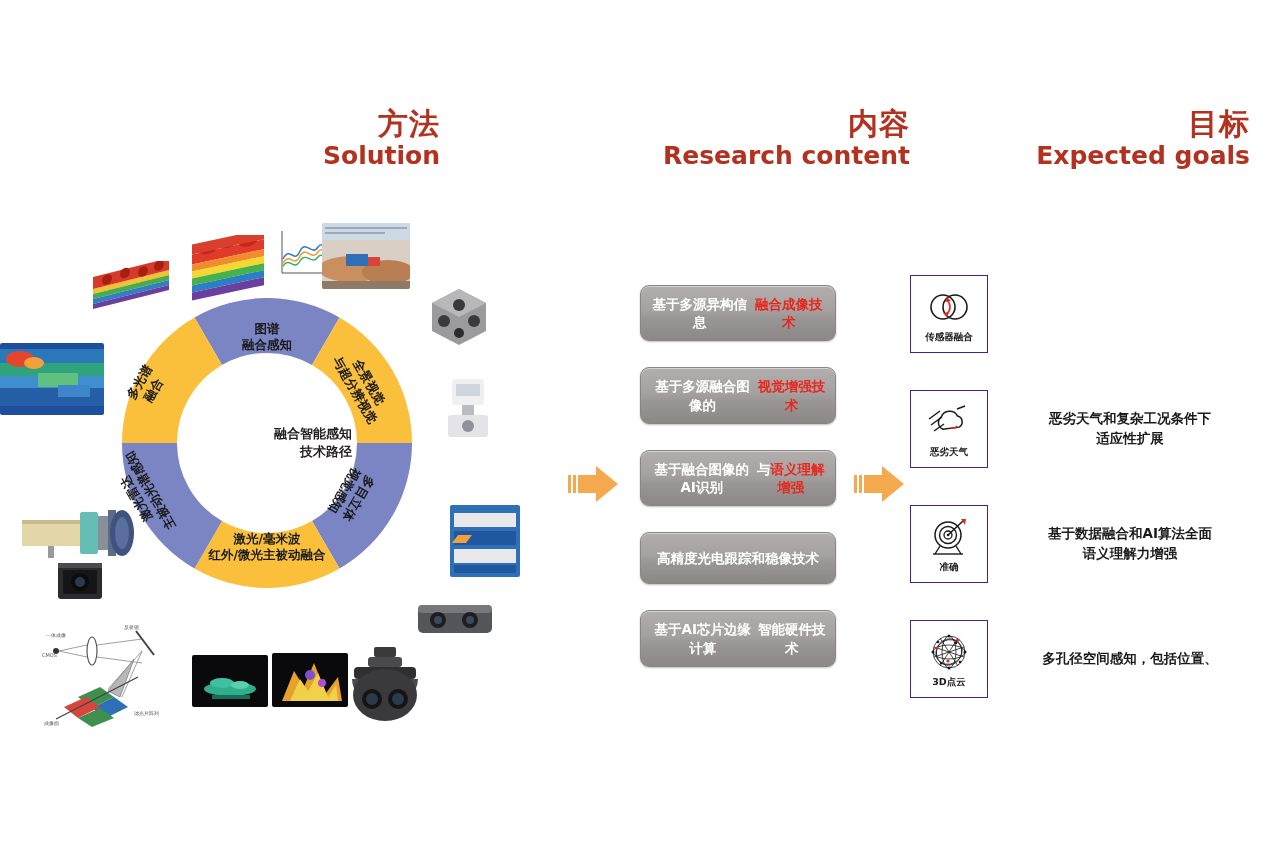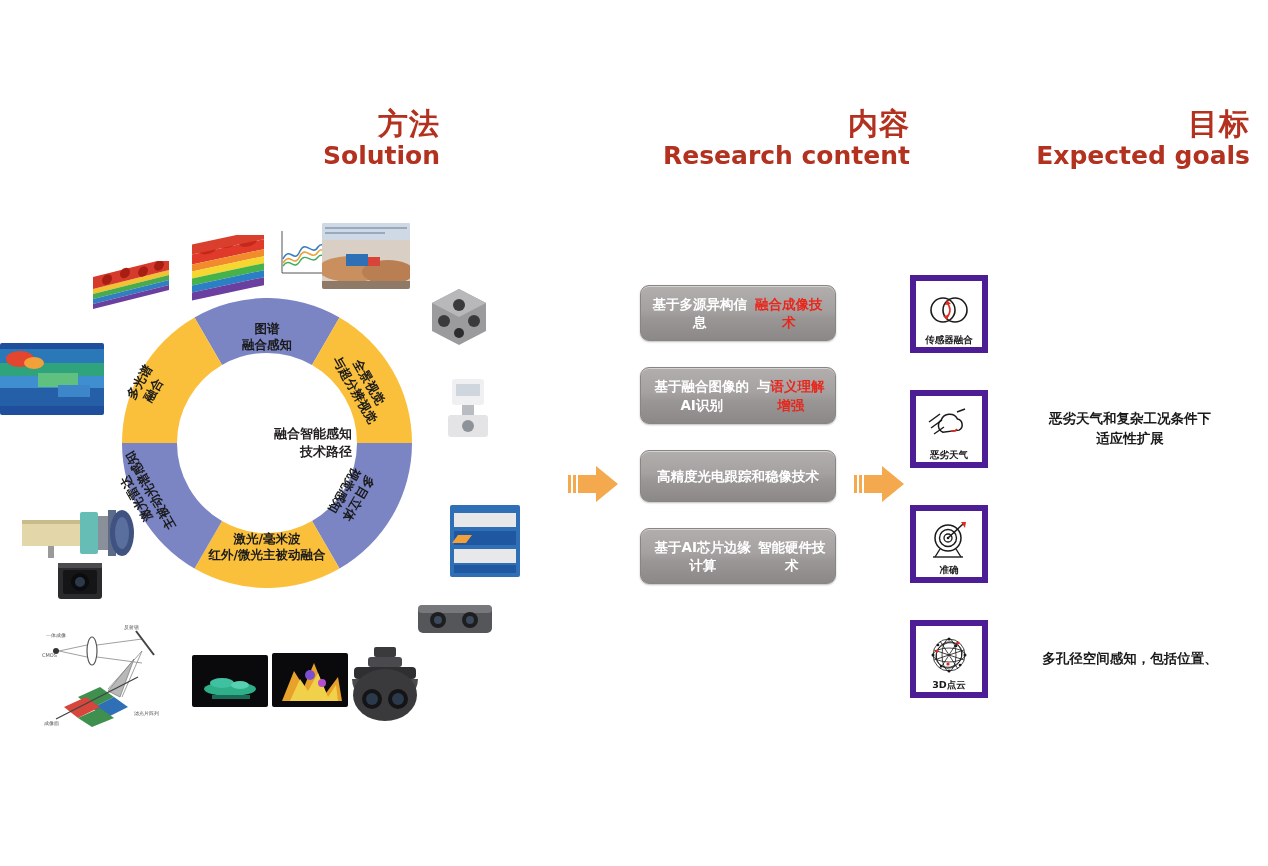--- a/index.html
+++ b/index.html
@@ -137,26 +137,26 @@
   }
   .goal-row {
     display: flex;
     align-items: center;
     height: 92px;
     margin-bottom: 23px;
   }
   .goal-icon-box {
     width: 78px;
     height: 78px;
-    border: 6px solid #4c1d95;
+    border: 1px solid #4c1d95;
     background: #ffffff;
     display: flex;
     flex-direction: column;
     align-items: center;
-    justify-content: flex-end;
+    justify-content: center;
     box-sizing: border-box;
     flex: 0 0 auto;
   }
   .goal-icon-box .glyph {
     height: 44px;
     display: flex;
     align-items: center;
     justify-content: center;
   }
   .goal-icon-box .cap {
@@ -426,20 +426,24 @@
     </g>
   </svg>
 </div>
 
 <div id="content-col">
   <div class="content-box">
     <div class="l1">基于多源异构信息</div>
     <div class="l2 red">融合成像技术</div>
   </div>
   <div class="content-box">
+    <div class="l1">基于多源融合图像的</div>
+    <div class="l2 red">视觉增强技术</div>
+  </div>
+  <div class="content-box">
     <div class="l1">基于融合图像的AI识别</div>
     <div class="l2 mixed"><span class="w">与</span><span class="r">语义理解增强</span></div>
   </div>
   <div class="content-box">
     <div class="l1">高精度光电跟踪和稳像</div>
     <div class="l2 white">技术</div>
   </div>
   <div class="content-box">
     <div class="l1">基于AI芯片边缘计算</div>
     <div class="l2 white">智能硬件技术</div>
@@ -504,20 +508,24 @@
           <circle cx="20" cy="17" r="4" fill="none" stroke="#1a1a1a" stroke-width="1.3"></circle>
           <circle cx="20" cy="17" r="1.3" fill="#1a1a1a"></circle>
           <line x1="20" y1="17" x2="35" y2="3" stroke="#1a1a1a" stroke-width="1.5"></line>
           <polygon points="33,1 38,1 37,7" fill="#e02b1e"></polygon>
           <line x1="12" y1="28" x2="7" y2="36" stroke="#1a1a1a" stroke-width="1.4"></line>
           <line x1="28" y1="28" x2="33" y2="36" stroke="#1a1a1a" stroke-width="1.4"></line>
           <line x1="5" y1="36" x2="35" y2="36" stroke="#1a1a1a" stroke-width="1.4"></line>
         </svg>
       </div>
       <div class="cap">准确</div>
+    </div>
+    <div class="goal-text">
+      <span>基于数据融合和AI算法全面</span>
+      <span>语义理解力增强</span>
     </div>
   </div>
 
   <div class="goal-row">
     <div class="goal-icon-box">
       <div class="glyph">
         <svg width="42" height="42" viewBox="0 0 42 42">
           <g stroke="#1a1a1a" stroke-width="0.8" fill="none">
             <circle cx="21" cy="21" r="16"></circle>
             <ellipse cx="21" cy="21" rx="16" ry="7"></ellipse>

